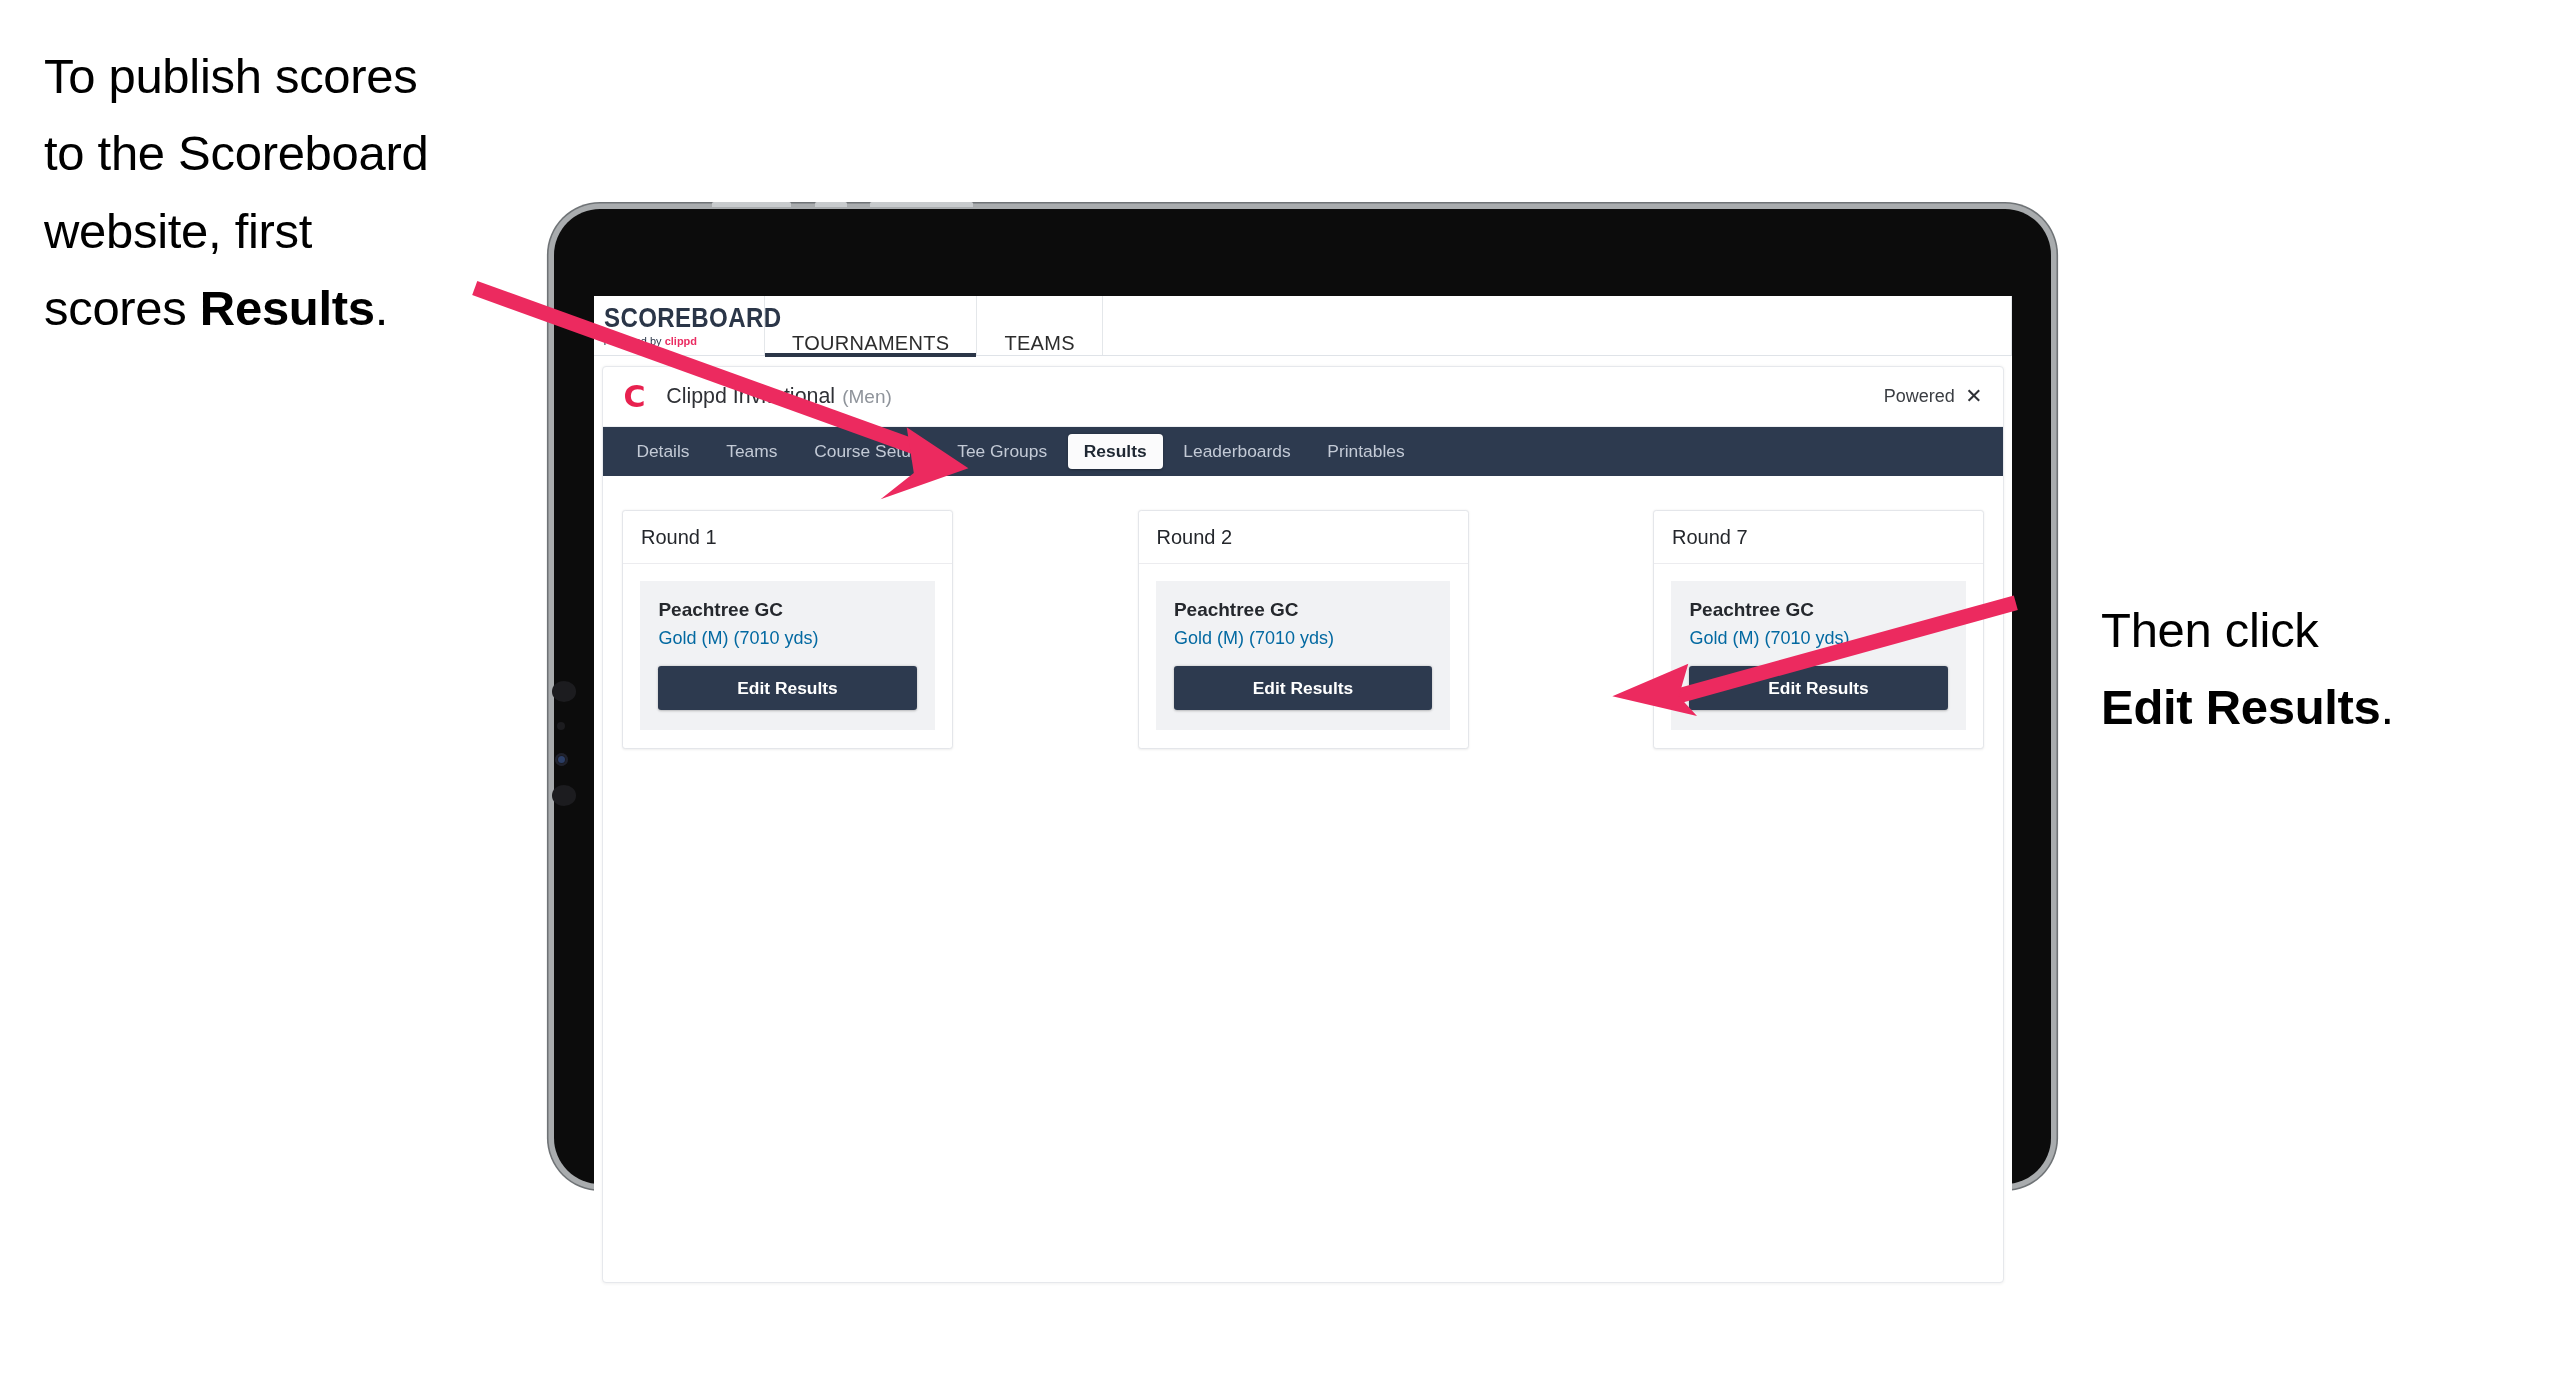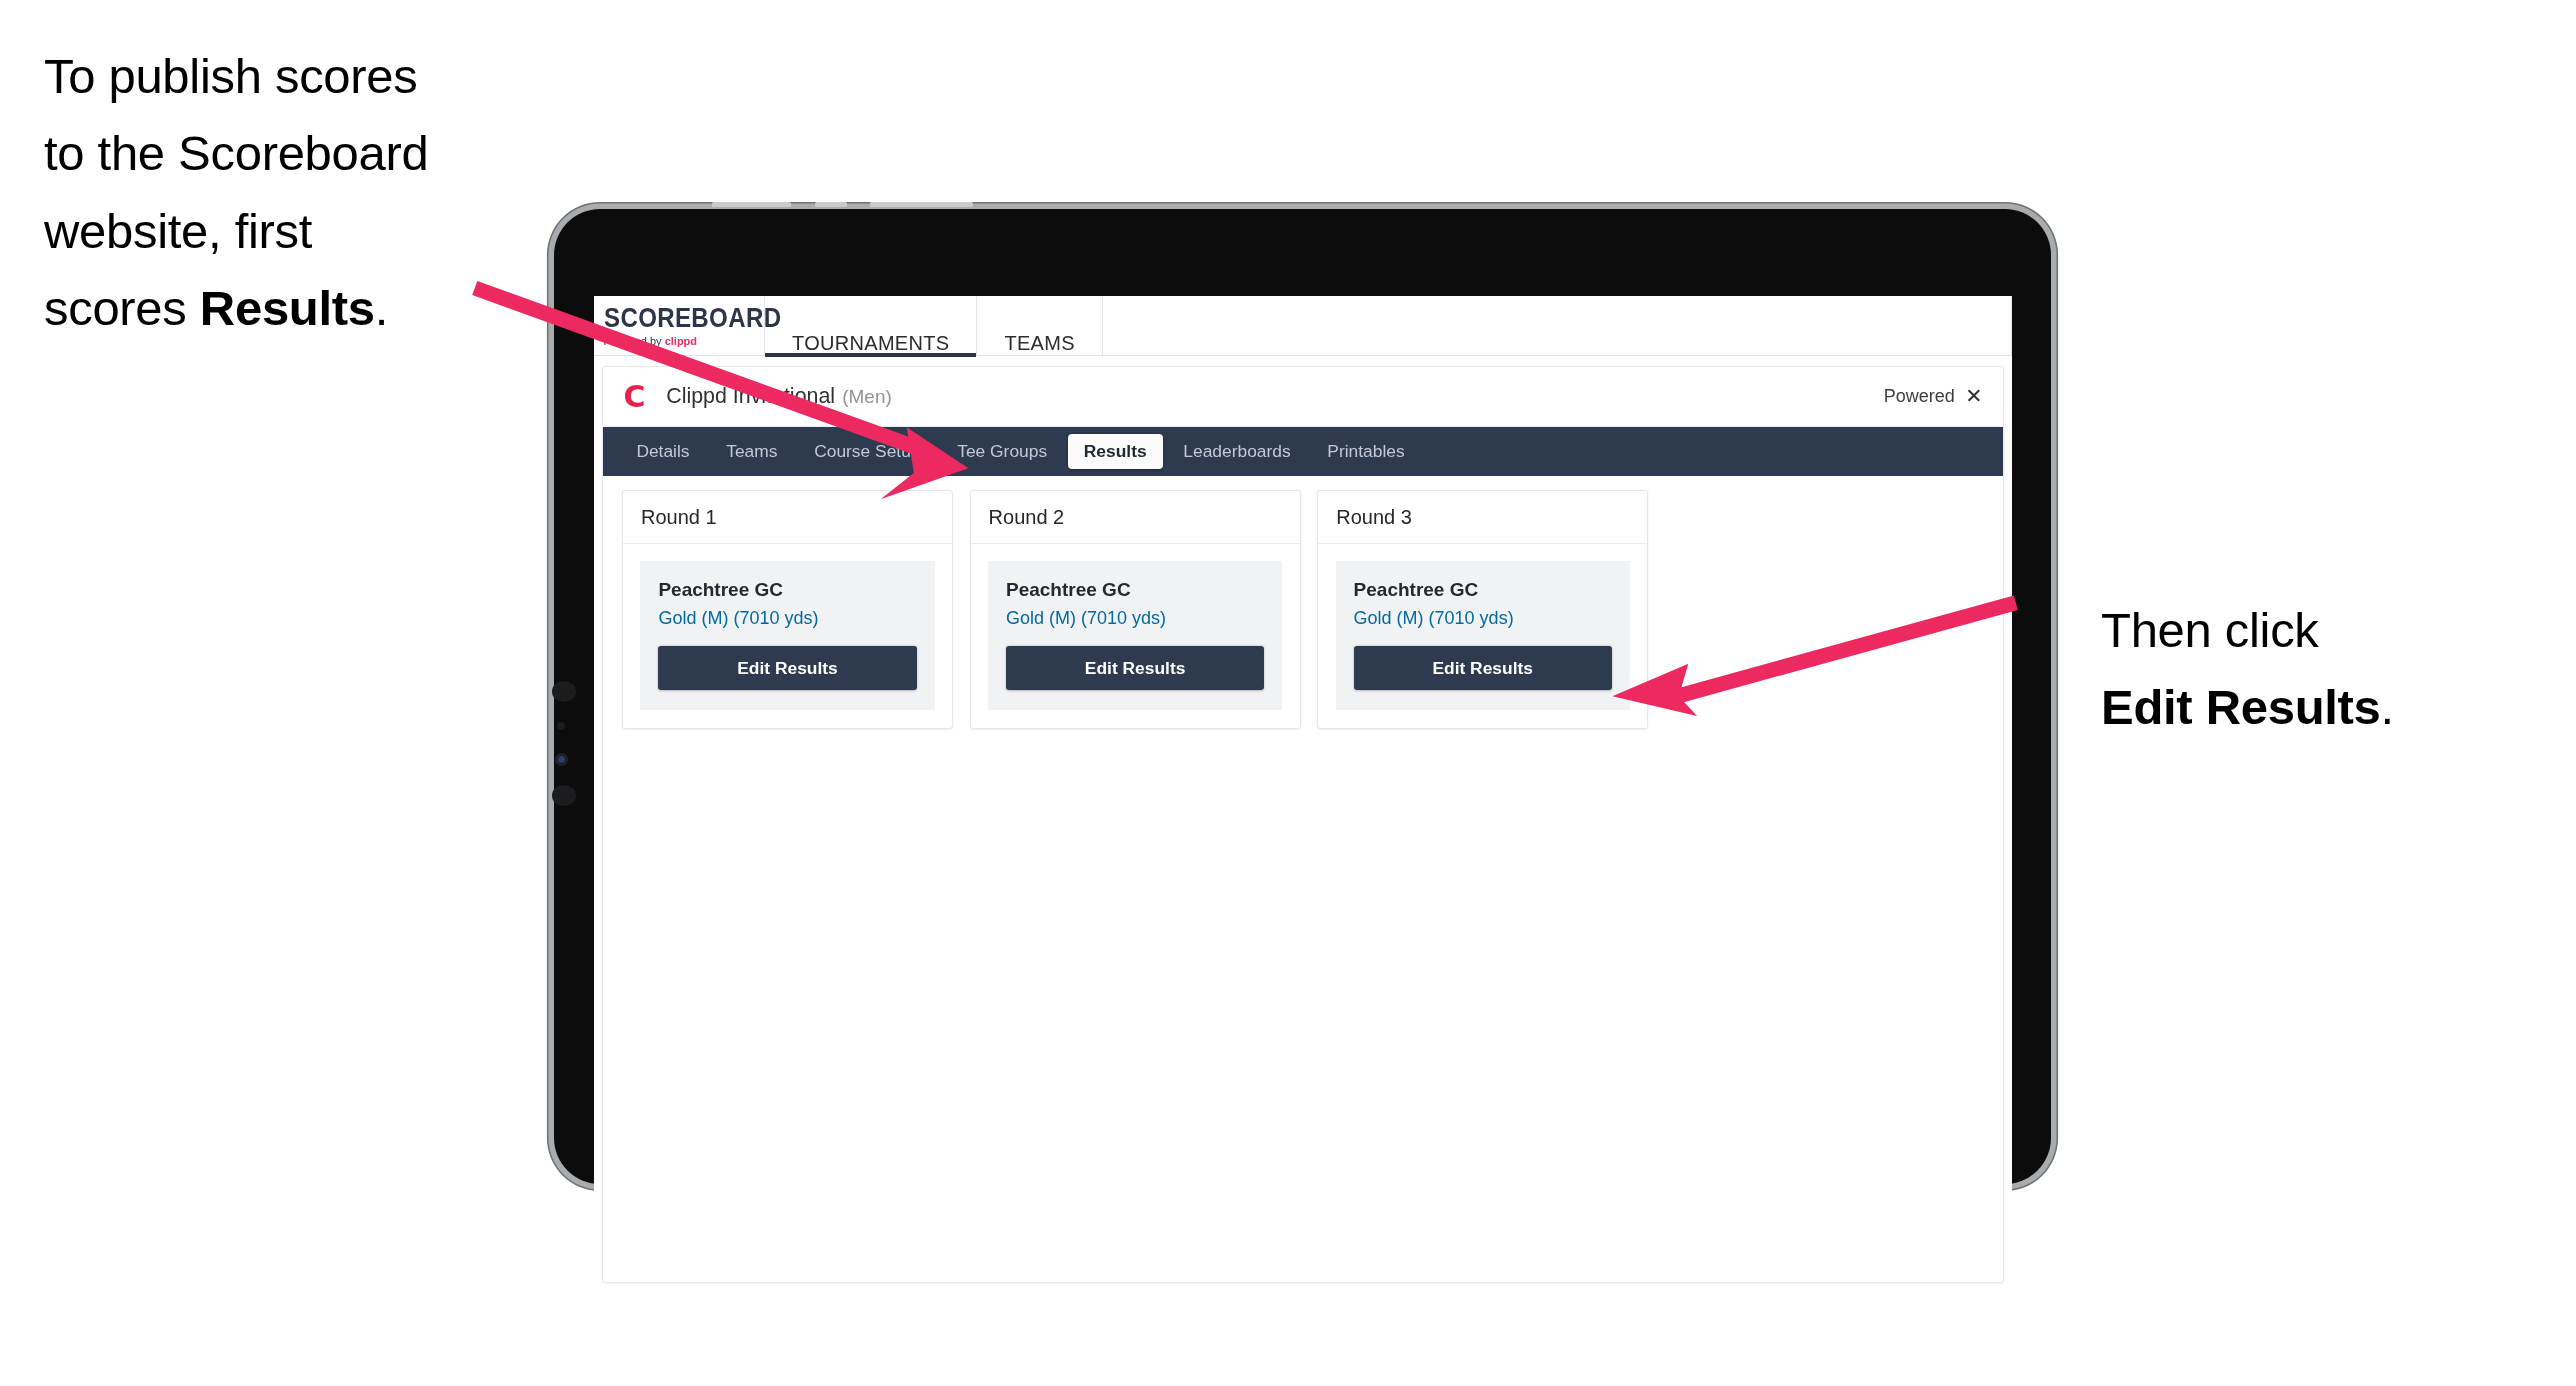--- a/index.html
+++ b/index.html
@@ -213,21 +213,22 @@
     background:#fbfbfc;
     color:#1f2833;
     font-weight:700;
     box-shadow:0 0.8px 2.4px rgba(0,0,0,.3);
   }
 
   
   #rounds{
     display:flex;
     gap:16.6px;
-    padding:14px 19px;
+    padding:34px 19px;
+    justify-content:space-between;
   }
   .round-card{
     width:329px;
     background:#ffffff;
     border:0.8px solid #e4e6ea;
     border-radius:3.2px;
     box-shadow:0 0.8px 2.4px rgba(0,0,0,.07);
     overflow:hidden;
   }
   .round-head{
@@ -353,21 +354,21 @@
           <div class="round-body">
             <div class="course-box">
               <div class="course-name">Peachtree GC</div>
               <div class="course-tee">Gold (M) (7010 yds)</div>
               <button class="edit-btn">Edit Results</button>
             </div>
           </div>
         </div>
 
         <div class="round-card">
-          <div class="round-head">Round 3</div>
+          <div class="round-head">Round 7</div>
           <div class="round-body">
             <div class="course-box">
               <div class="course-name">Peachtree GC</div>
               <div class="course-tee">Gold (M) (7010 yds)</div>
               <button class="edit-btn">Edit Results</button>
             </div>
           </div>
         </div>
 
       </div>

